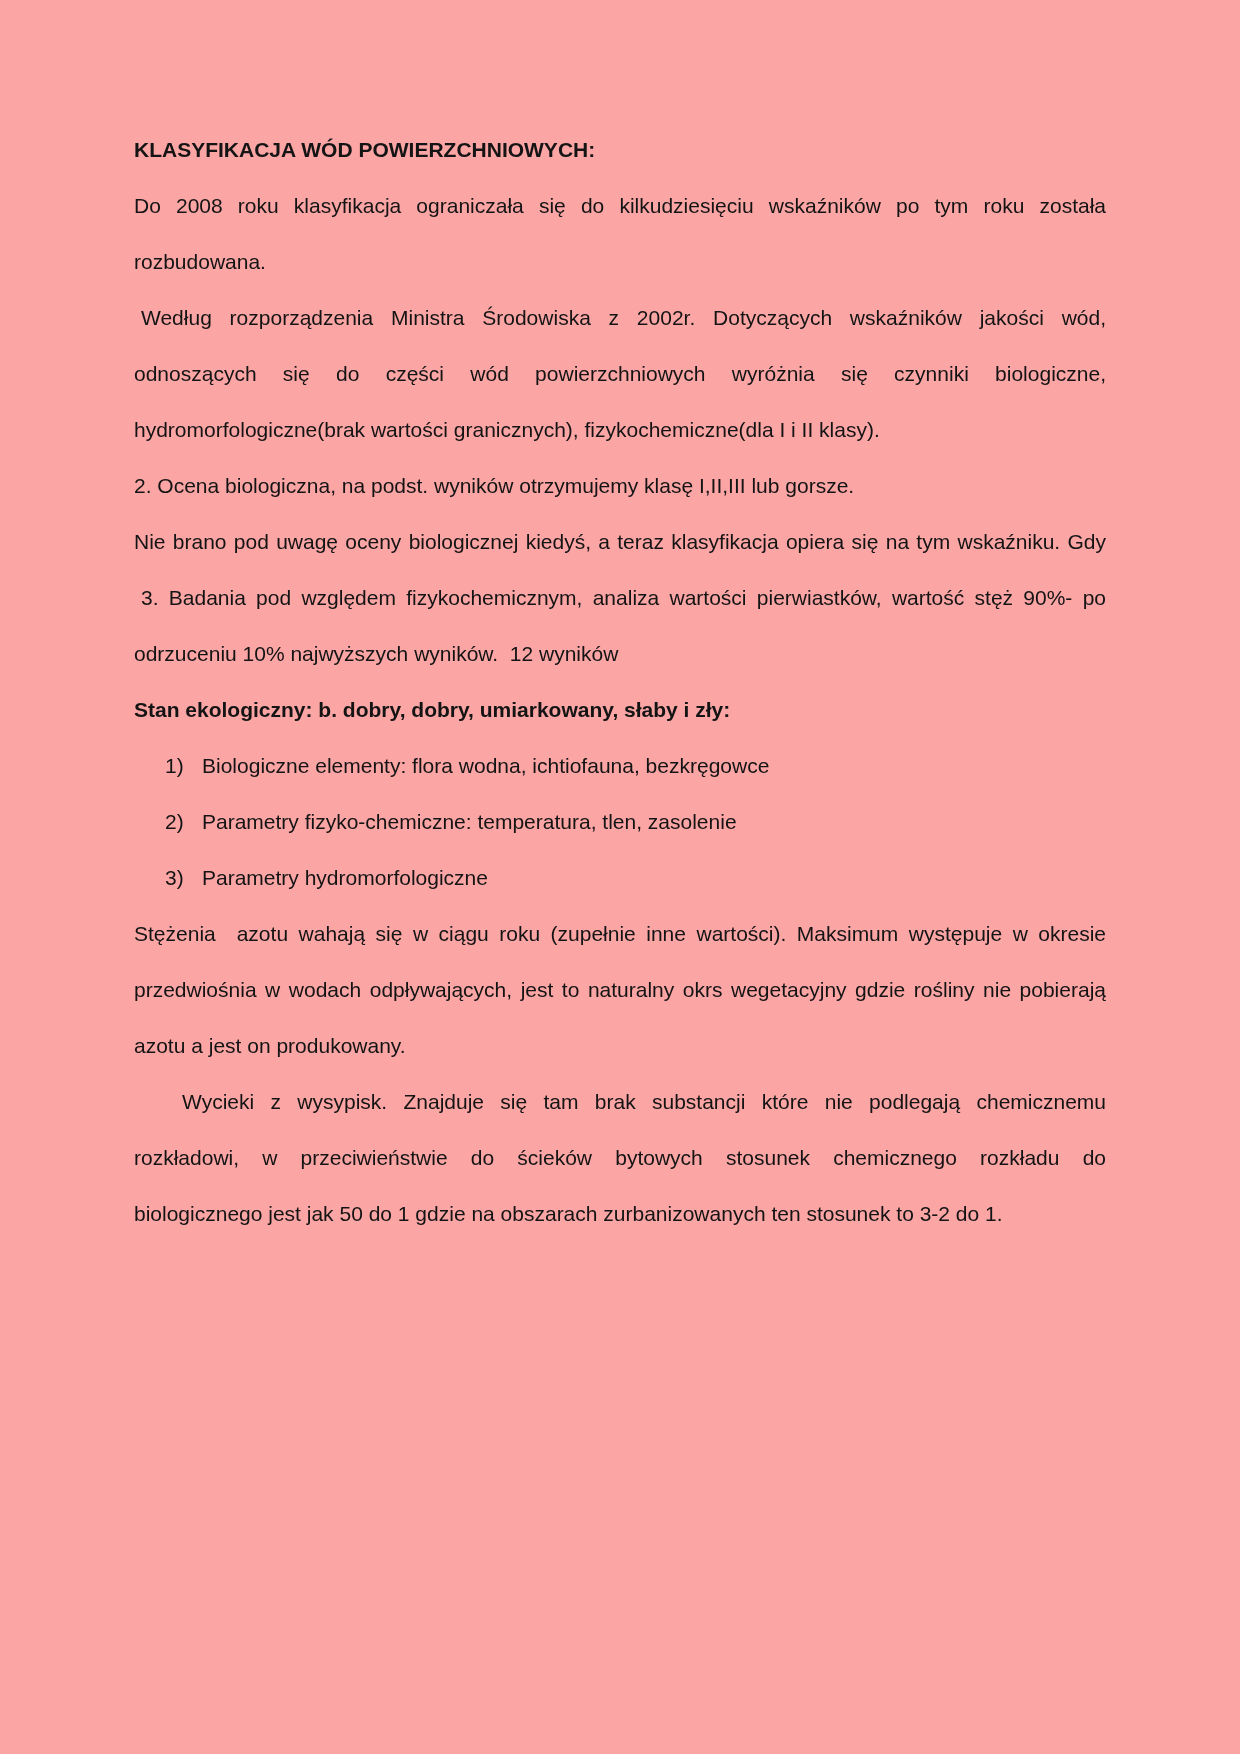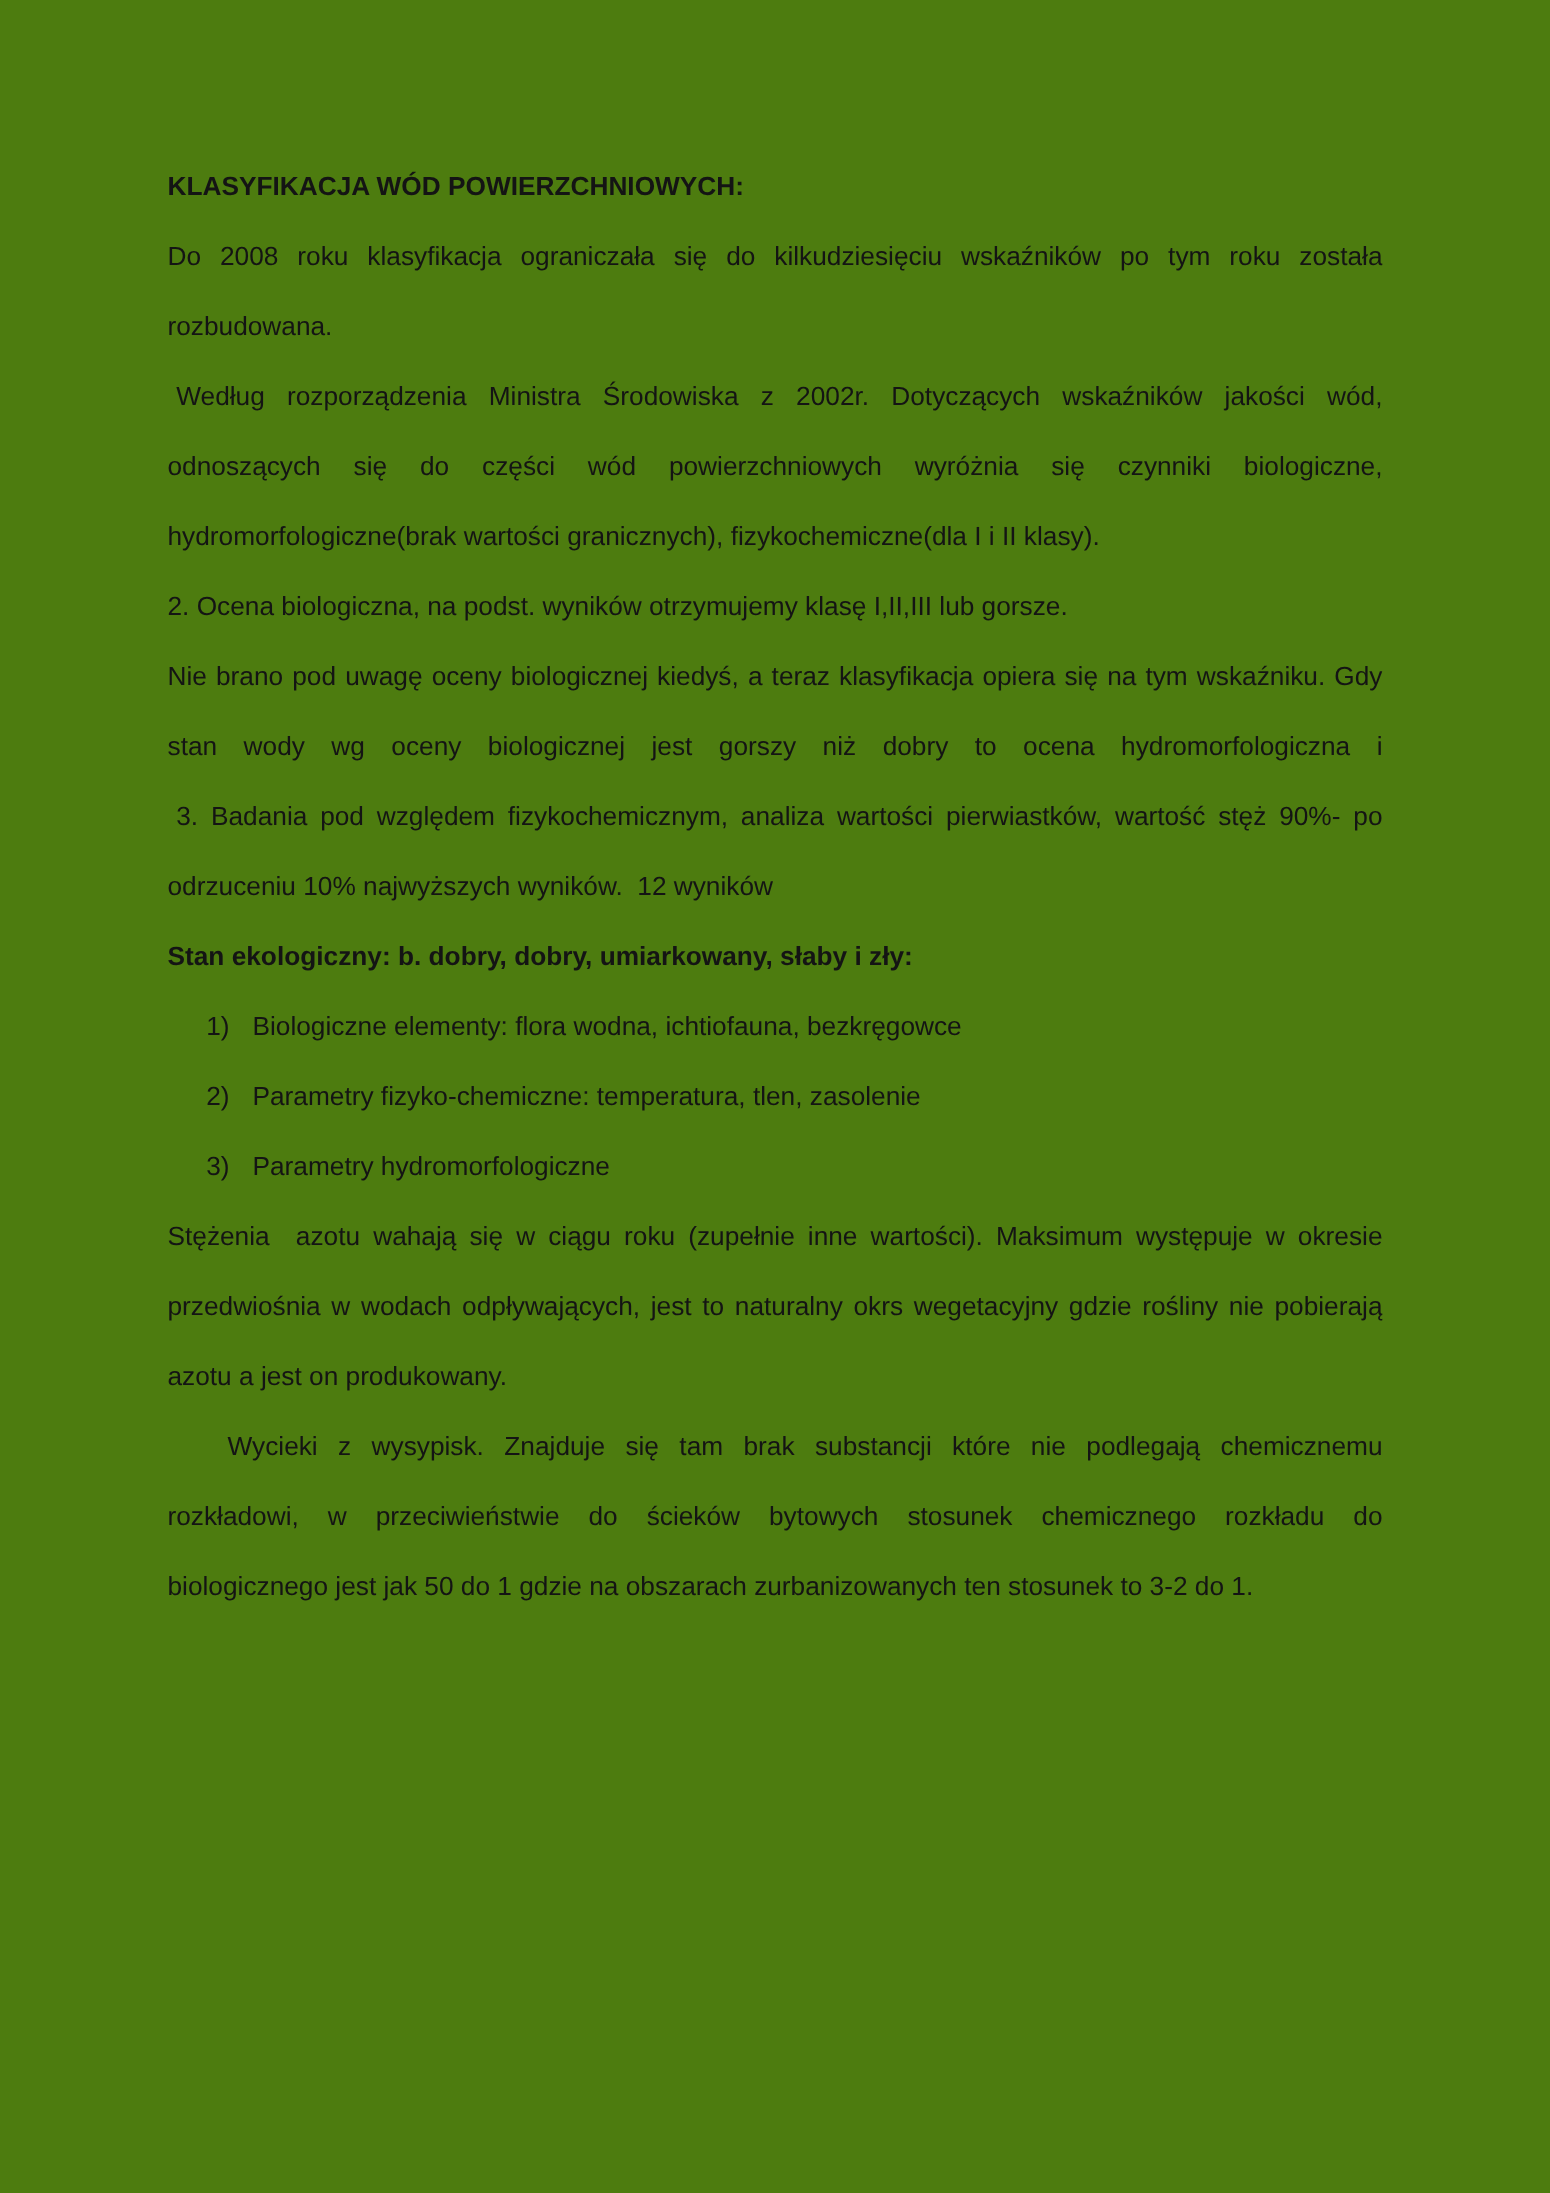--- a/index.html
+++ b/index.html
@@ -4,21 +4,21 @@
 <style>
   html, body {
     margin: 0;
     padding: 0;
     background: #ffffff;
   }
   .page {
     position: relative;
     width: 1240px;
     height: 1754px;
-    background: #4d7c0f;
+    background: #fca5a5;
     overflow: hidden;
     font-family: "Liberation Sans", "DejaVu Sans", sans-serif;
     color: #141414;
   }
   .content {
     padding: 122px 134px 0 134px;
   }
   .block { margin: 0; }
   .line {
     font-size: 21px;
@@ -59,21 +59,20 @@
       <div class="block">
         <div class="line just ind-sm">Według rozporządzenia Ministra Środowiska z 2002r. Dotyczących wskaźników jakości wód,</div>
         <div class="line just">odnoszących się do części wód powierzchniowych wyróżnia się czynniki biologiczne,</div>
         <div class="line">hydromorfologiczne(brak wartości granicznych), fizykochemiczne(dla I i II klasy).</div>
       </div>
       <div class="block">
         <div class="line">2. Ocena biologiczna, na podst. wyników otrzymujemy klasę I,II,III lub gorsze.</div>
       </div>
       <div class="block">
         <div class="line just">Nie brano pod uwagę oceny biologicznej kiedyś, a teraz klasyfikacja opiera się na tym wskaźniku. Gdy</div>
-        <div class="line just">stan wody wg oceny biologicznej jest gorszy niż dobry to ocena hydromorfologiczna i</div>
       </div>
       <div class="block">
         <div class="line just ind-sm">3. Badania pod względem fizykochemicznym, analiza wartości pierwiastków, wartość stęż 90%- po</div>
         <div class="line">odrzuceniu 10% najwyższych wyników.&nbsp; 12 wyników</div>
       </div>
       <div class="block">
         <div class="line bold">Stan ekologiczny: b. dobry, dobry, umiarkowany, słaby i zły:</div>
       </div>
       <div class="block">
         <div class="line list-line"><span class="marker">1)</span><span class="ltext">Biologiczne elementy: flora wodna, ichtiofauna, bezkręgowce</span></div>

